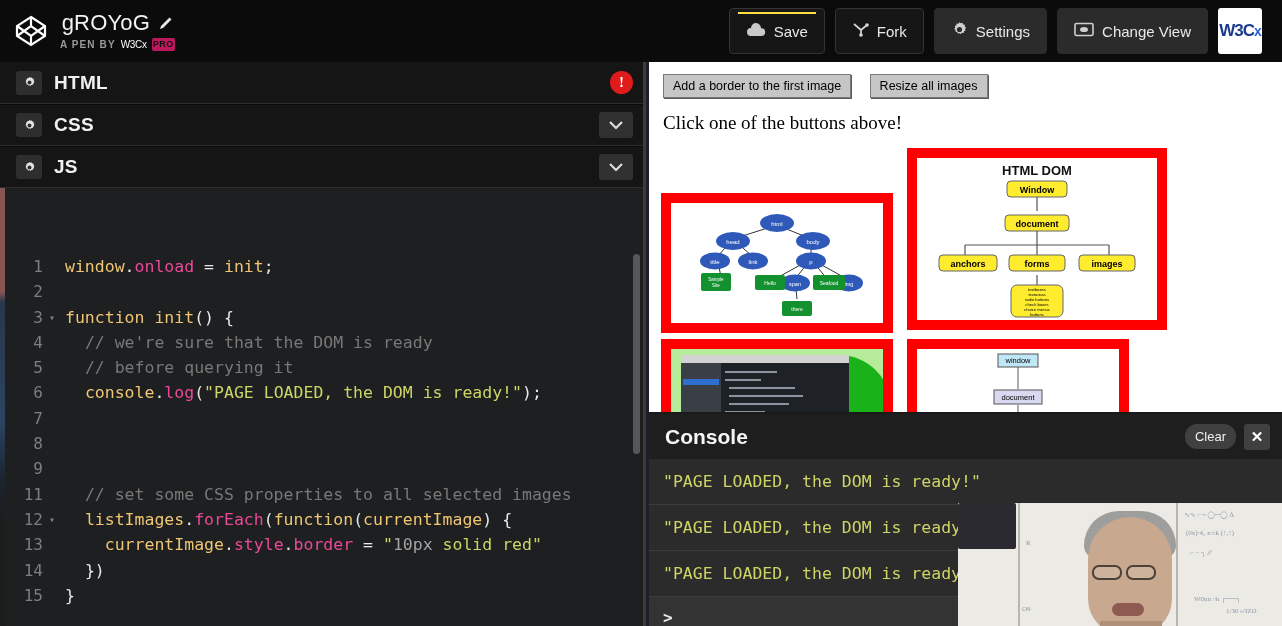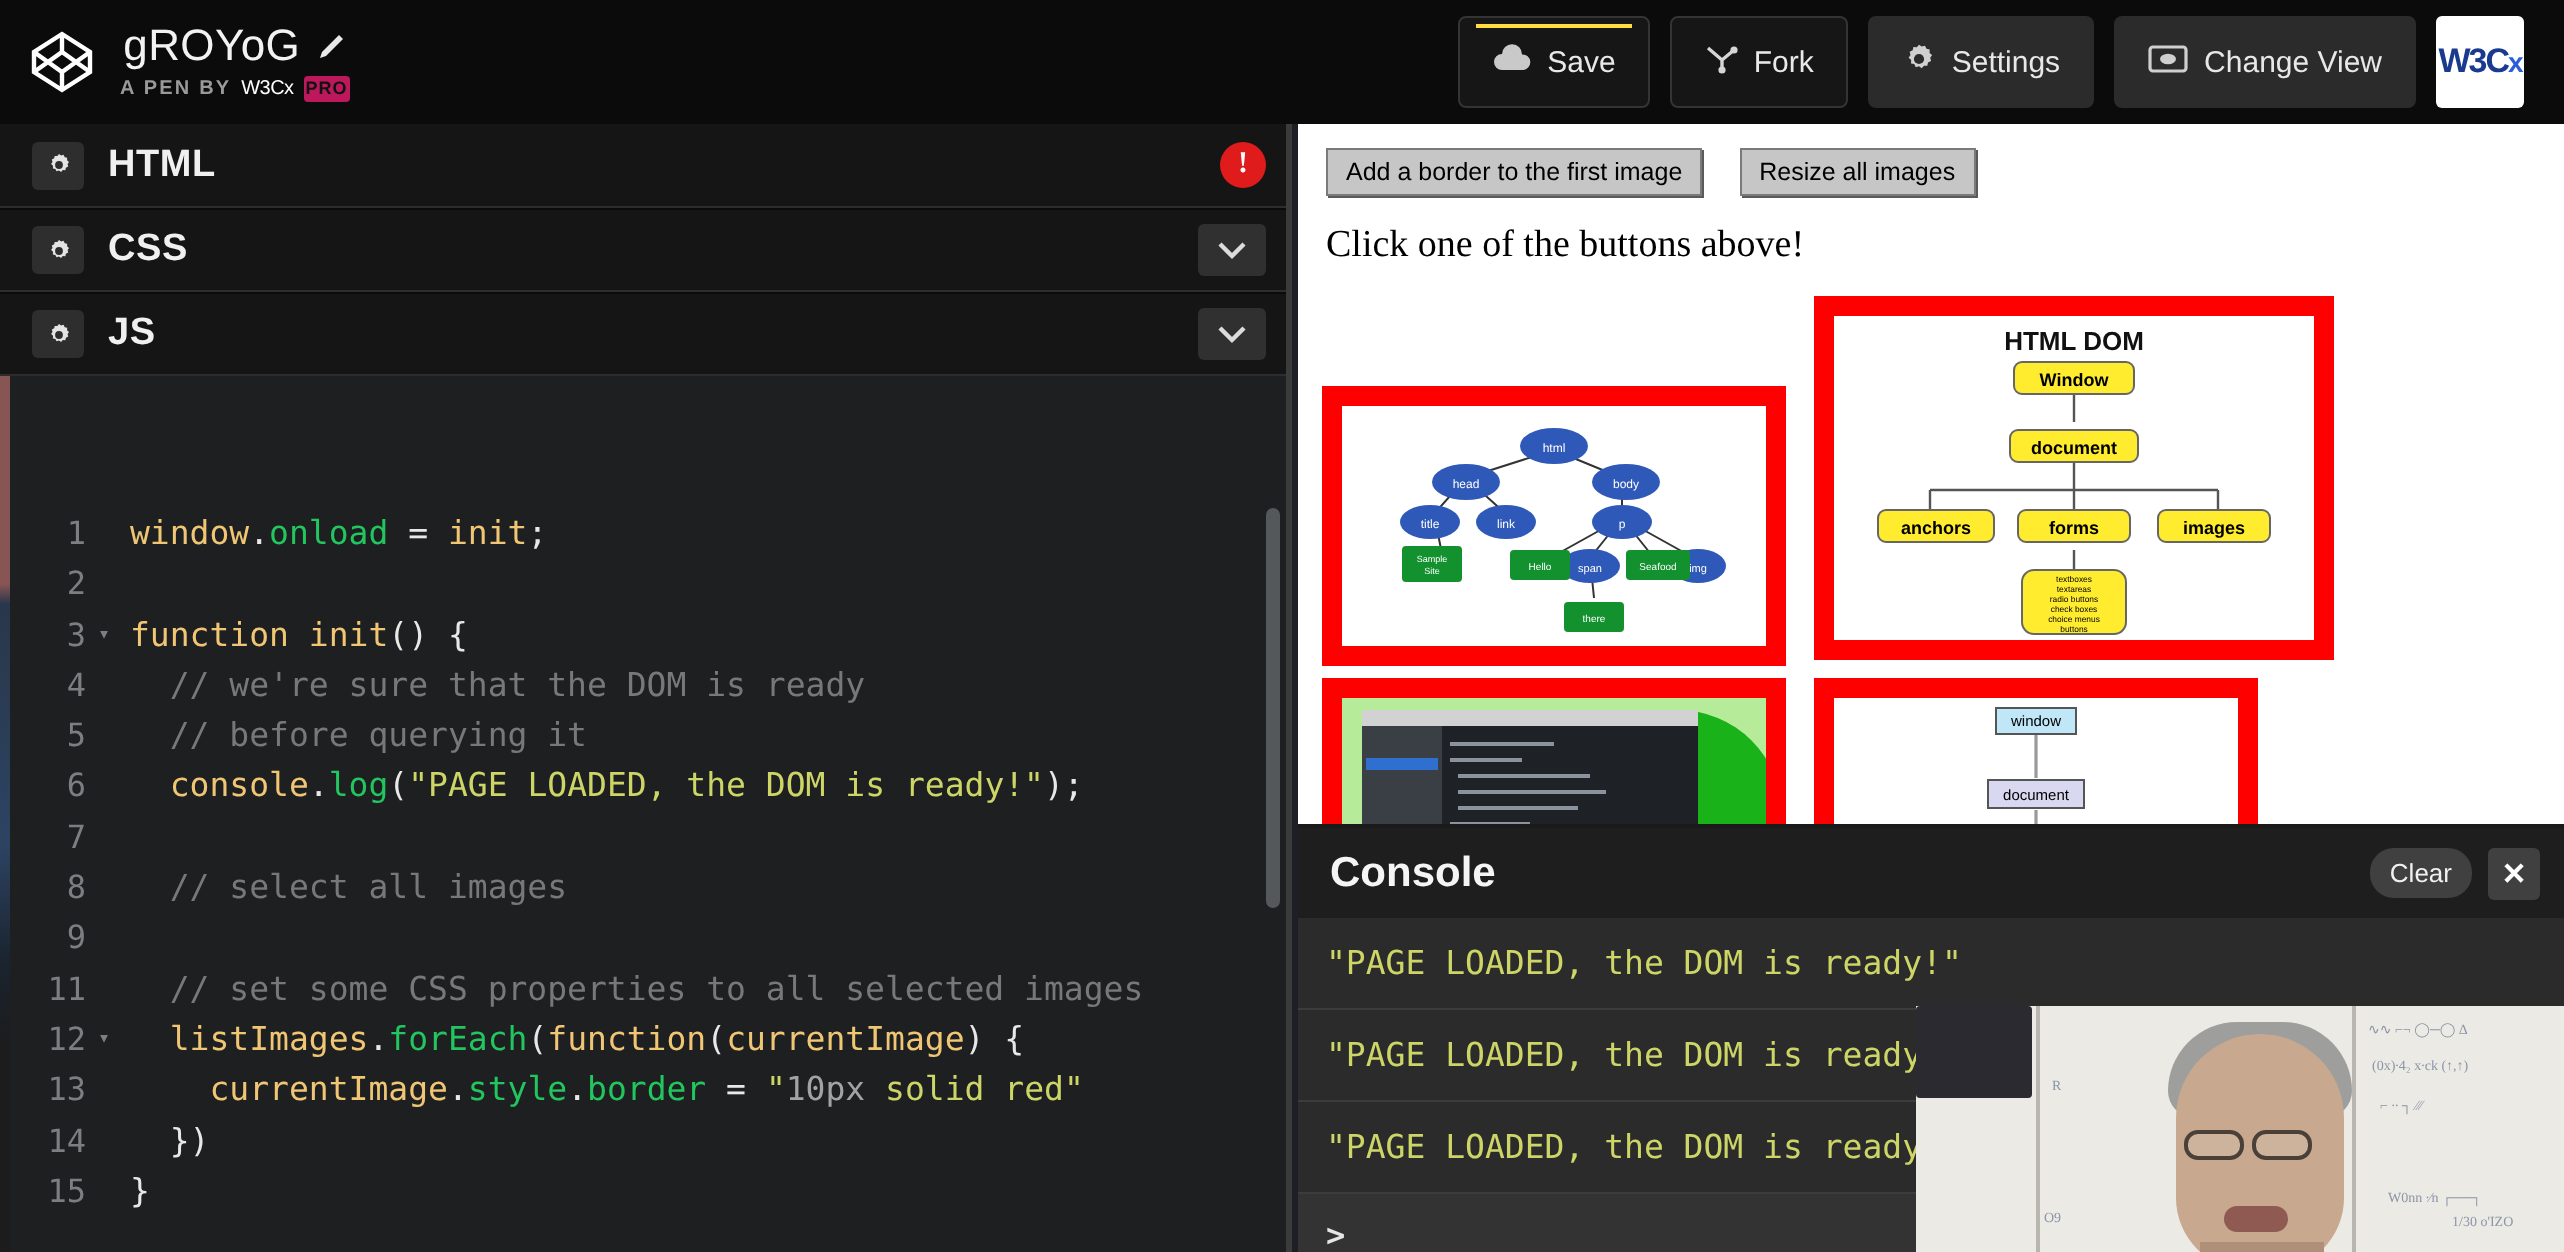--- a/index.html
+++ b/index.html
@@ -108,21 +108,21 @@
   }
   .ln {
     width: 40px; text-align: right; flex: none; color: #7b7f82;
     font-size: 16px; padding-right: 2px; user-select: none;
   }
   .fold {
     width: 14px; flex: none; text-align: center; color: #7b7f82; font-size: 10px;
   }
   .code-text { white-space: pre; padding-left: 6px; }
   .k-kw   { color: #f0c674; }   
-  .k-prop { color: #22c55e; }   
+  .k-prop { color: #ec4899; }   
   .k-plain{ color: #e8e8e8; }
   .k-str  { color: #cdd566; }
   .k-com  { color: #787878; }
   .k-num  { color: #a3a3a3; }
   .code-scrollbar {
     position: absolute; top: 4px; right: 3px; width: 7px; height: 200px;
     background: #55585b; border-radius: 4px;
   }
 
   
@@ -373,21 +373,20 @@
             <span class="code-text">  <span class="k-kw">console</span><span class="k-plain">.</span><span class="k-prop">log</span><span class="k-plain">(</span><span class="k-str">"PAGE LOADED, the DOM is ready!"</span><span class="k-plain">);</span></span>
           </div>
           <div class="code-line">
             <span class="ln">7</span>
             <span class="fold"></span>
             <span class="code-text"></span>
           </div>
           <div class="code-line">
             <span class="ln">8</span>
             <span class="fold"></span>
-            <span class="code-text">  <span class="k-com">// select all images</span></span>
           </div>
           <div class="code-line">
             <span class="ln">9</span>
             <span class="fold"></span>
           </div>
           <div class="code-line">
             <span class="ln">11</span>
             <span class="fold"></span>
             <span class="code-text">  <span class="k-com">// set some CSS properties to all selected images</span></span>
           </div>

